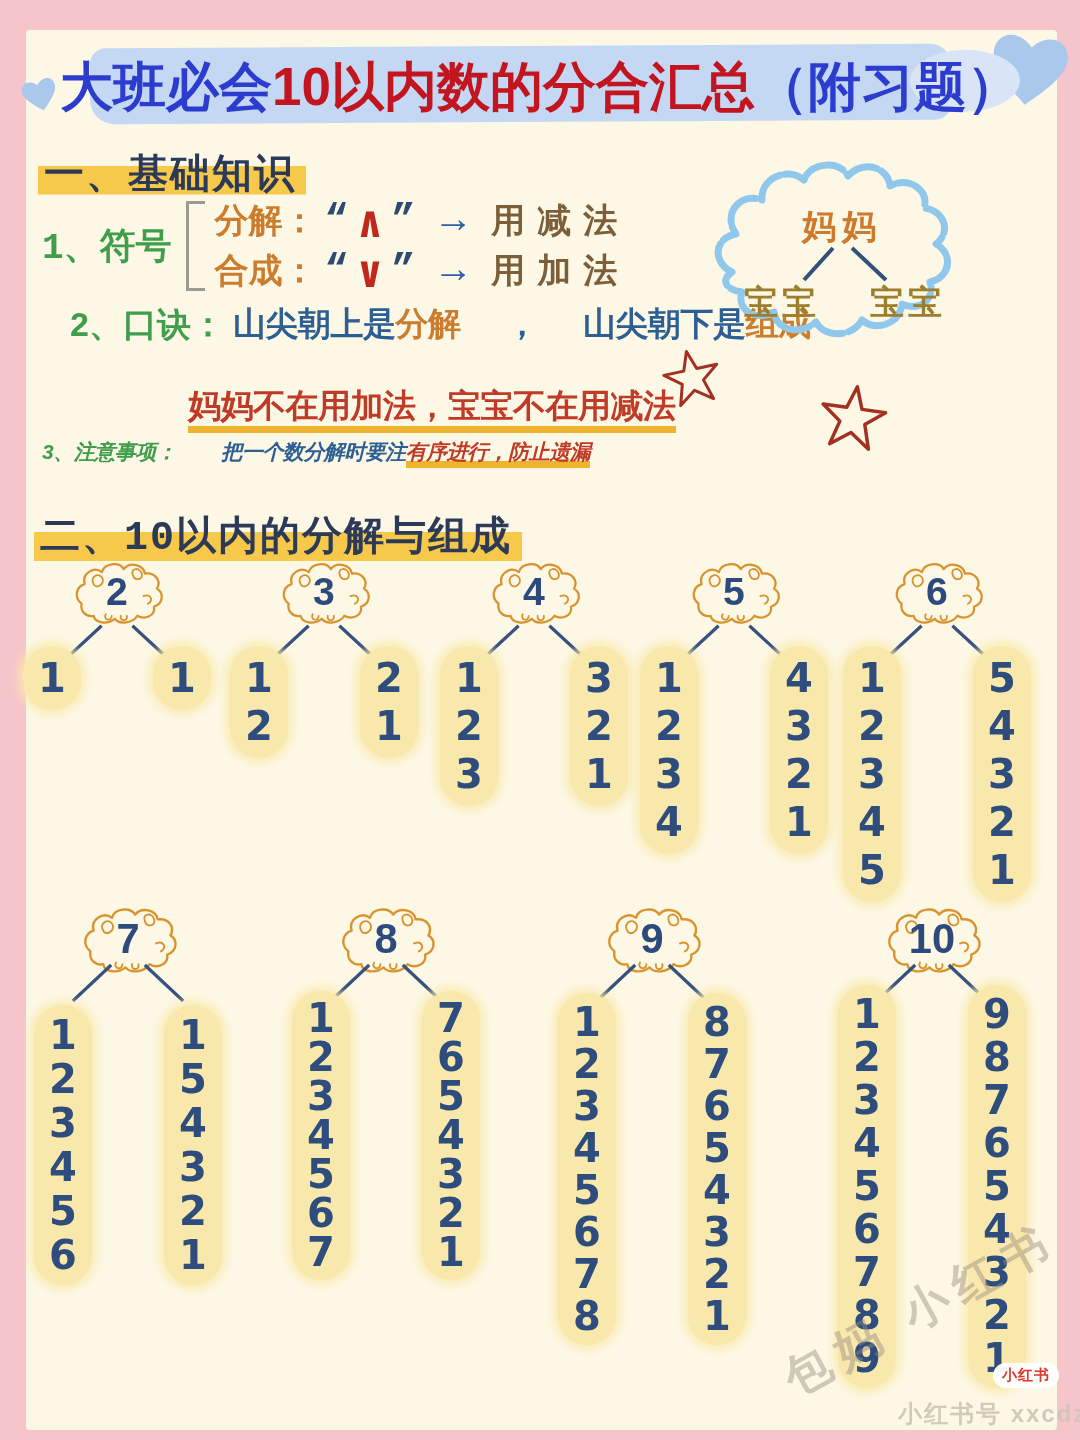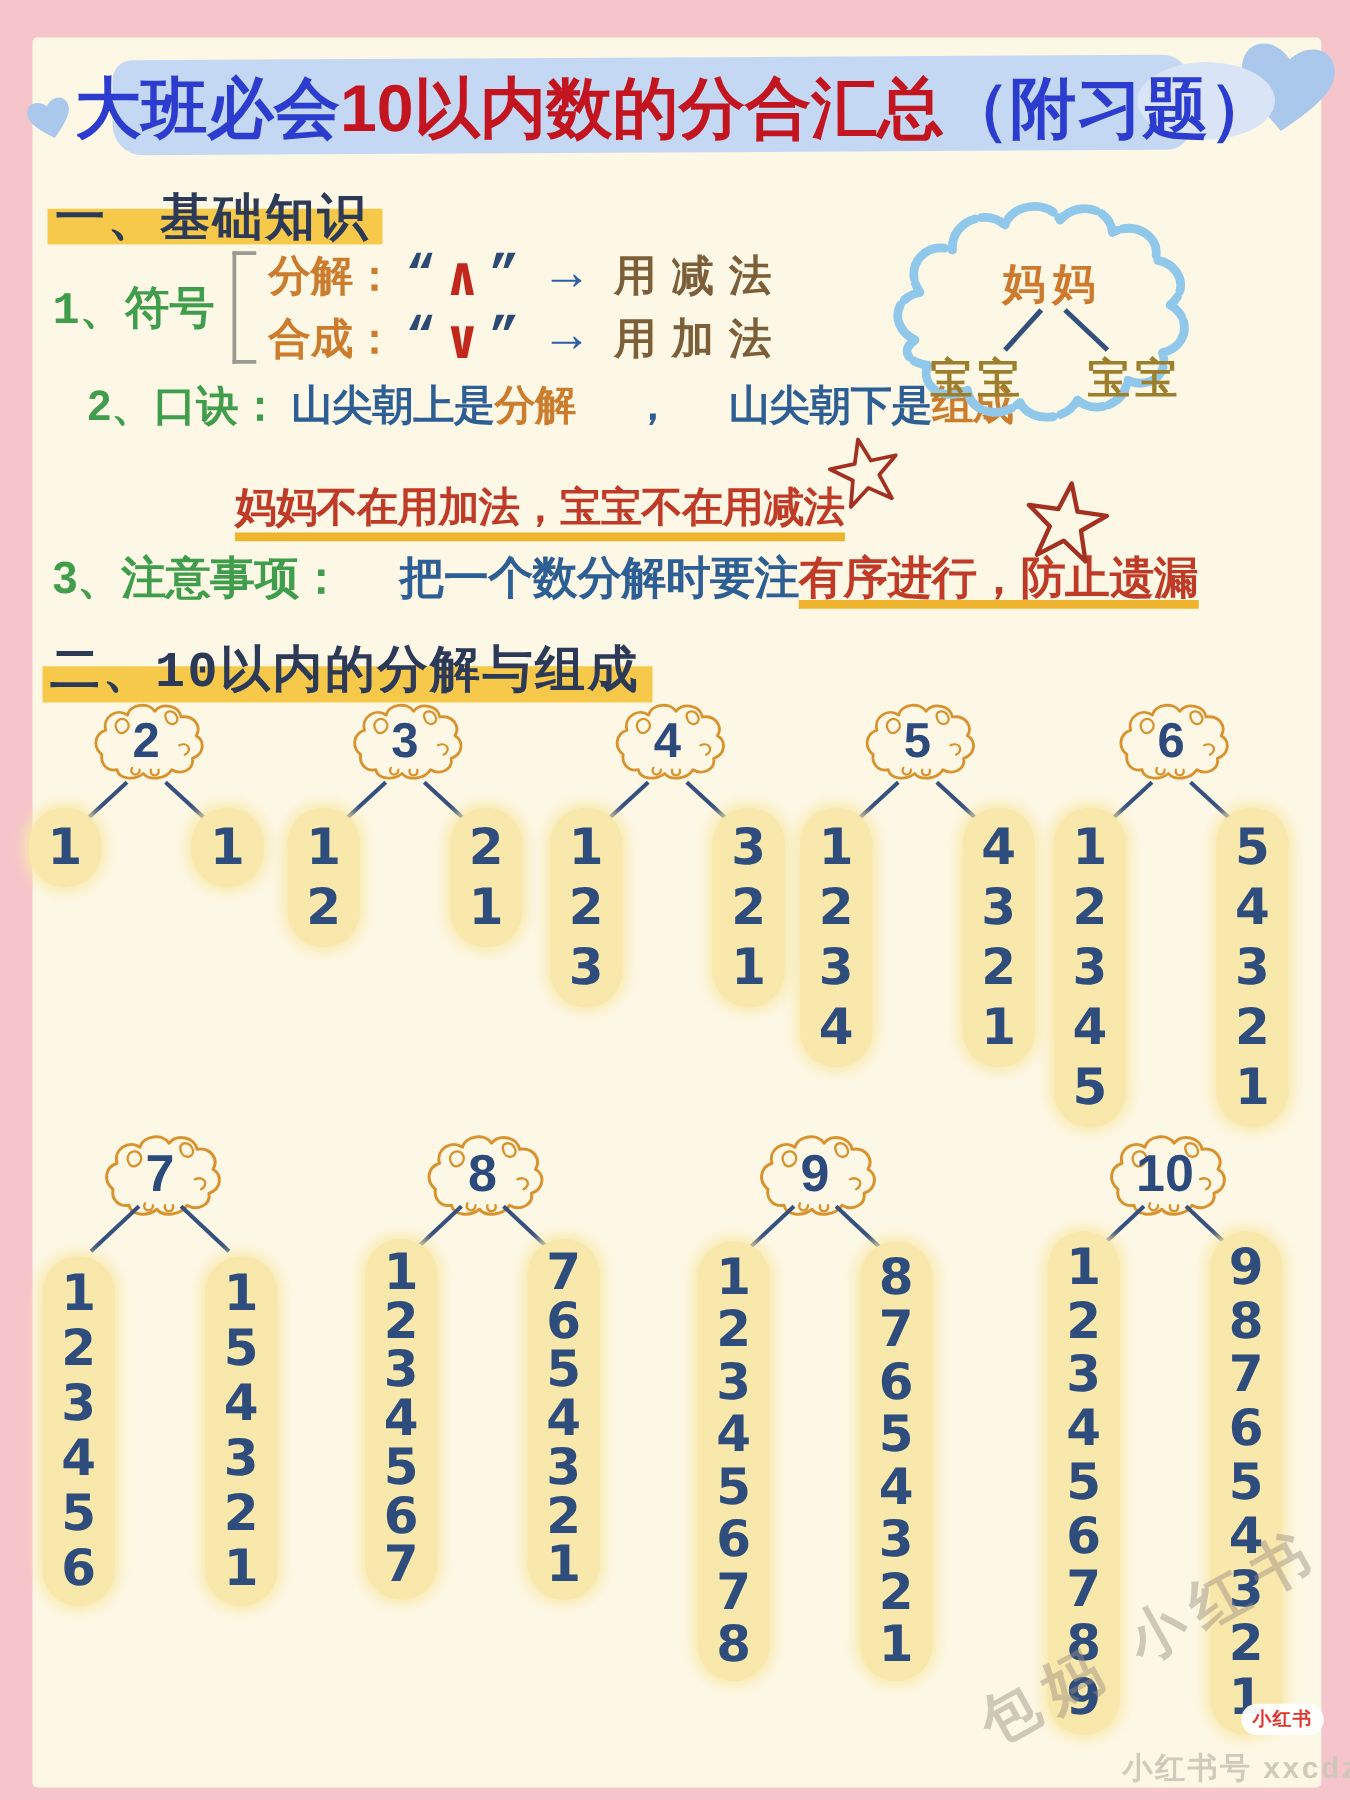--- a/index.html
+++ b/index.html
@@ -62,21 +62,21 @@
   .sym-mark{font-size:44px;color:#c2271b;font-weight:700;line-height:38px;}
   .sym-arrow{font-size:40px;color:#2c5fa8;margin:0 26px 0 18px;}
   .sym-method{font-size:34px;color:#7c5f38;letter-spacing:12px;}
   .kj-label{position:absolute;left:42px;top:302px;font-size:34px;font-weight:800;white-space:nowrap;margin-left:28px;}
   .kj-lines{position:absolute;left:188px;top:300px;font-size:33px;font-weight:800;letter-spacing:-0.5px;}
   .kj-line{line-height:48px;white-space:nowrap;}
   .kj-underline{
     background:linear-gradient(#eeb42d,#eeb42d) no-repeat left 100%/100% 7px;
     padding-bottom:6px;display:inline-block;line-height:42px;margin-top:37px;
   }
-  .notes-line{position:absolute;left:42px;top:438px;font-size:36px;font-weight:800;letter-spacing:-0.5px;white-space:nowrap;}
+  .notes-line{position:absolute;left:42px;top:438px;font-size:21px;font-weight:800;letter-spacing:-0.5px;white-space:nowrap;font-style:italic;}
   .notes-emph{
     background:linear-gradient(#eeb42d,#eeb42d) no-repeat left 100%/100% 7px;
     padding-bottom:5px;
   }
   
   .family-cloud{position:absolute;left:692px;top:152px;width:300px;height:220px;}
   .star{position:absolute;}
   #star1{left:662px;top:348px;width:60px;height:60px;transform:rotate(-12deg);}
   #star2{left:818px;top:383px;width:70px;height:70px;transform:rotate(8deg);}
   

